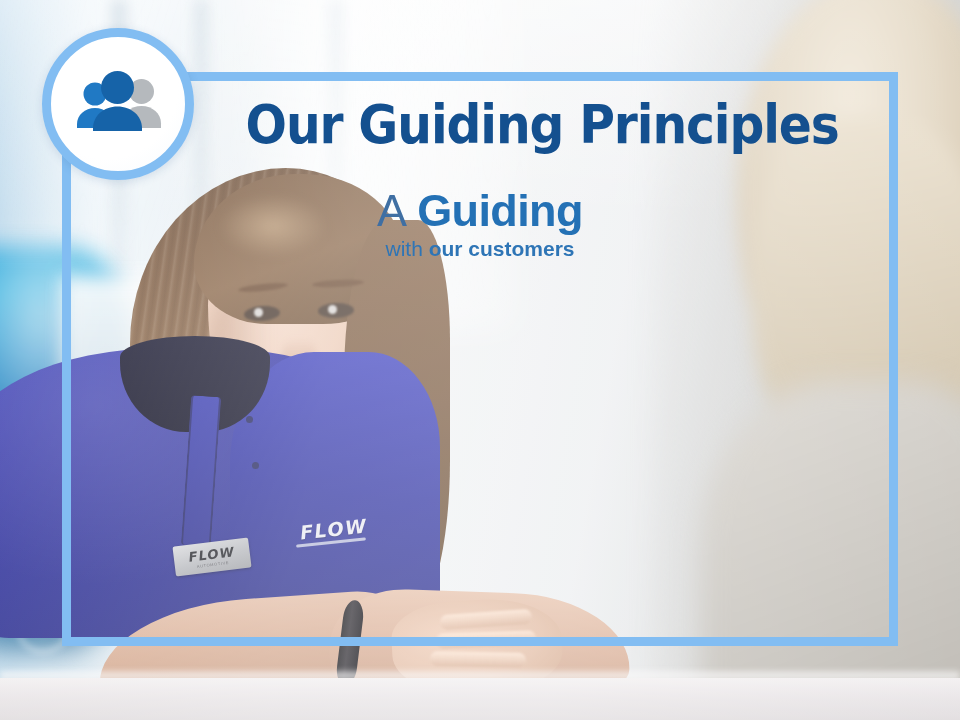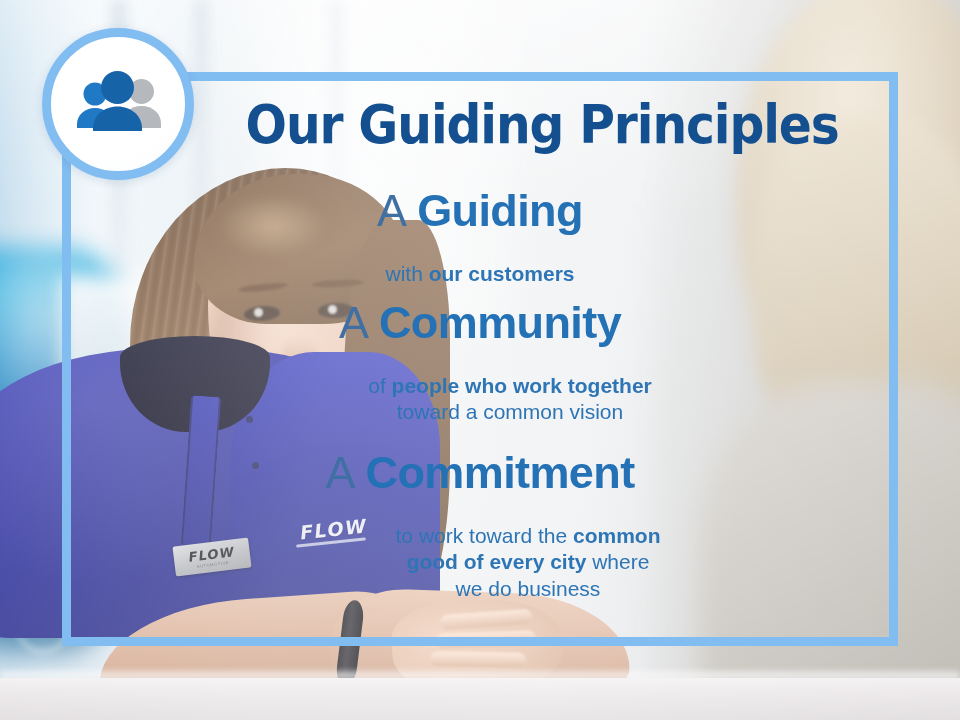--- a/index.html
+++ b/index.html
@@ -583,21 +583,21 @@
     color: #2471b5;
     letter-spacing: -0.6px;
   }
 
   .p-sub {
     font-family: "Liberation Sans", sans-serif;
     font-size: 21px;
     line-height: 1.26;
     color: #2e75b6;
     font-weight: 400;
-    margin-top: 26px;
+    margin-top: 1px;
   }
   .p-sub b { font-weight: 700; }
 
   
   .pr-1 { top: 116px;  padding-right: 46px; }
   .pr-2 { top: 228px;  padding-right: 8px;  }
   .pr-3 { top: 378px;  padding-right: 0px;  }
 
   .pr-2 .p-sub { padding-left: 60px; }
   .pr-3 .p-sub { padding-left: 96px; max-width: 100%; }
@@ -700,43 +700,16 @@
         <span class="art">A</span>
         <span class="word">Guiding</span>
       </div>
       <div class="p-sub">
         <span class="sub-line">
           <span>with </span><b>our customers</b>
         </span>
       </div>
     </div>
 
-    <div class="principle pr-2">
-      <div class="p-head">
-        <span class="art">A</span>
-        <span class="word">Community</span>
-      </div>
-      <div class="p-sub">
-        <span class="sub-line">
-          <span>of </span><b>people who work together</b>
-        </span>
-        <span class="sub-line">toward a common vision</span>
-      </div>
-    </div>
-
-    <div class="principle pr-3">
-      <div class="p-head">
-        <span class="art">A</span>
-        <span class="word">Commitment</span>
-      </div>
-      <div class="p-sub">
-        <span class="sub-line">
-          <span>to work toward the </span><b>common</b>
-        </span>
-        <span class="sub-line">
-          <b>good of every city</b><span> where</span>
-        </span>
-        <span class="sub-line">we do business</span>
-      </div>
-    </div>
+
 
   </div>
 </div>
 
 </body></html>

